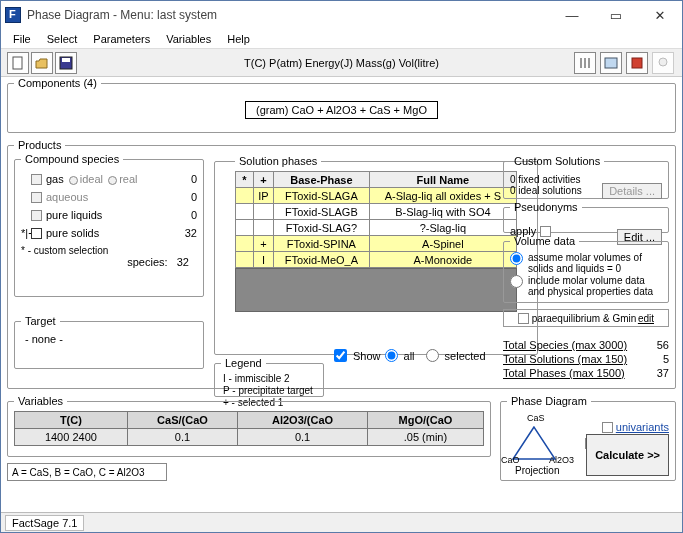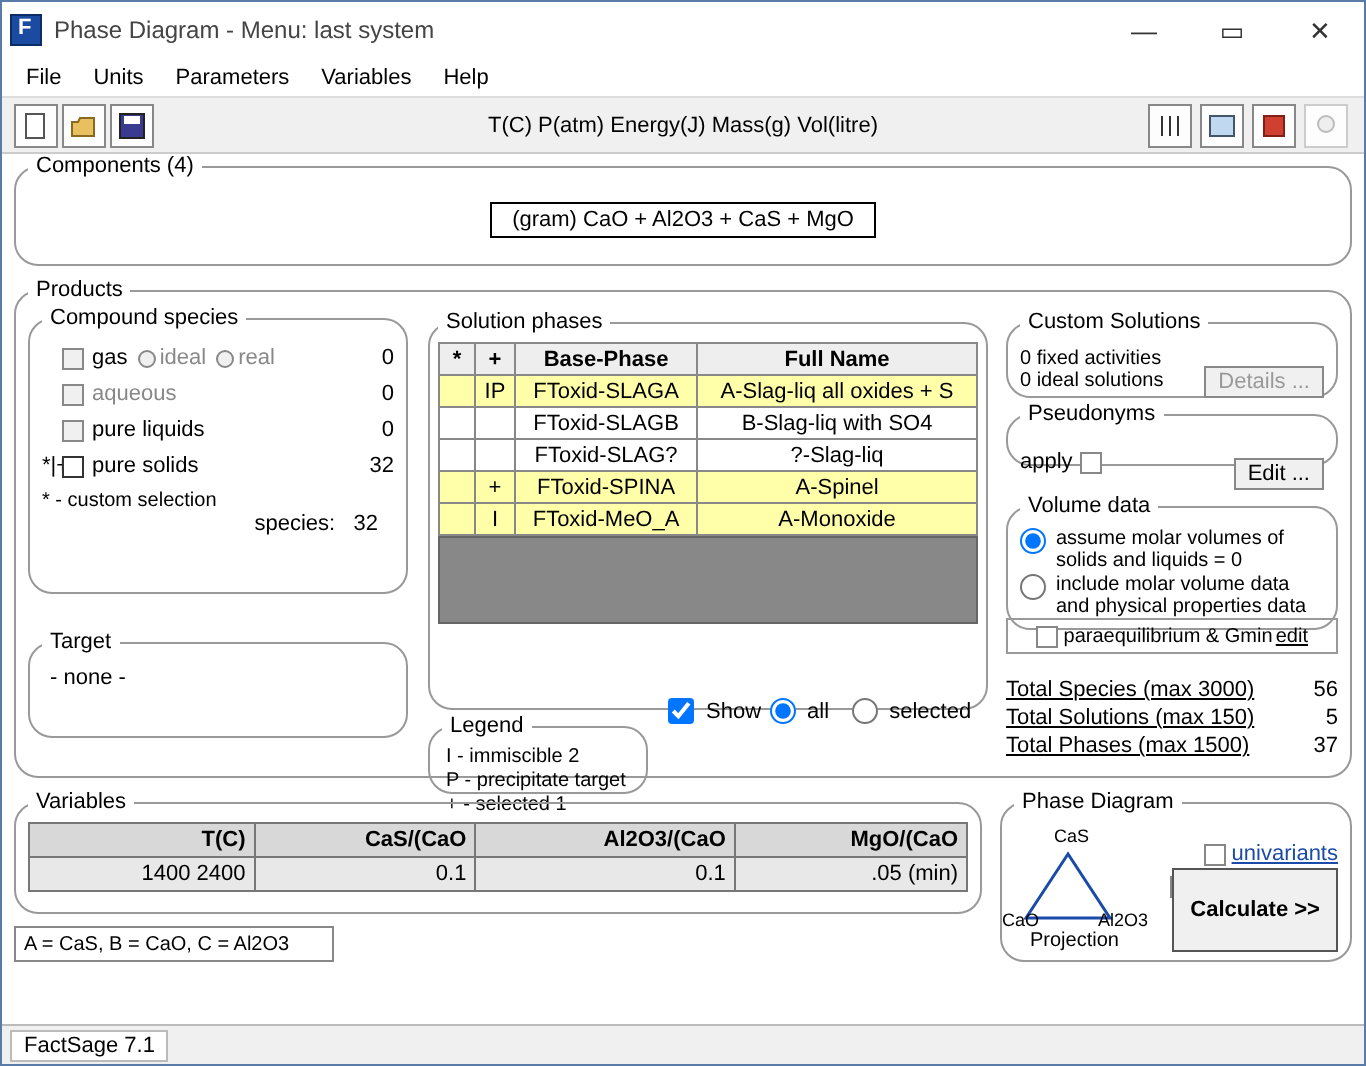--- a/index.html
+++ b/index.html
@@ -71,21 +71,21 @@
     pointer-events:none;
   }
   .toolbar .right-tools { margin-left:auto; display:flex; gap:2px; }
   
   .content {
     position:absolute;
     top:76px; left:6px; right:6px; bottom:22px;
   }
   fieldset {
     border:1px solid #999;
-    border-radius:12px;
+    border-radius:2px;
     margin:0;
     padding:4px 6px 6px 6px;
     font-size:11px;
   }
   legend { padding:0 4px; }
   
   .components-box {
     position:absolute; left:0; top:0; right:0; height:56px;
   }
   .components-inner {
@@ -125,22 +125,22 @@
   }
   .target-inner { padding:2px 4px; }
   .estimate-row { margin-top:2px; color:#888; }
   .est-input {
     display:inline-block; background:#ddd; border:1px solid #999;
     width:38px; padding:1px 3px; color:#666;
   }
 
   
   .solution-box {
-    position:absolute; left:206px; top:4px; width:280px; height:200px;
-    padding:4px 4px;
+    position:absolute; left:206px; top:4px; width:324px; height:200px;
+    padding:4px 20px;
   }
   .sp-table {
     width:100%; border-collapse:collapse; border:1px solid #888;
     background:#fff;
   }
   .sp-table th, .sp-table td {
     border:1px solid #888; padding:1px 3px; font-size:11px;
     text-align:center; height:16px;
   }
   .sp-table th { background:#eee; font-weight:bold; }
@@ -180,21 +180,21 @@
   .btn {
     border:1px solid #888; background:#f0f0f0; padding:1px 6px;
     font-size:11px;
     margin-top:12px;
   }
   .btn.disabled { color:#999; }
   .pseudo-box {
     position:absolute; right:6px; top:50px; width:166px; height:32px;
   }
   .volume-box {
-    position:absolute; right:6px; top:84px; width:166px; height:68px;margin-top:12px;
+    position:absolute; right:6px; top:84px; width:166px; height:68px;
   }
   .vol-row { display:flex; align-items:flex-start; gap:3px; margin:1px 0; line-height:11px; }
   .paraeq {
     position:absolute; right:6px; top:158px; width:166px; height:18px;
     display:flex; align-items:center; border:1px solid #999; padding:0 14px;
     font-size:10px;
   }
   .paraeq .edit-link { margin-left:auto; text-decoration:underline; color:#000; }
   .totals {
     position:absolute; right:6px; top:186px; width:166px;
@@ -204,21 +204,21 @@
   .totals-row .label { text-decoration:underline; }
 
   
   .variables-box {
     position:absolute; left:0; top:318px; width:484px; height:62px;
   }
   .var-table {
     width:100%; border-collapse:collapse;
   }
   .var-table th, .var-table td {
-    border:1px solid #777; padding:2px 4px; text-align:right;
+    border:1px solid #777; padding:2px 4px; text-align:center;
     background:#d8d8d8; height:15px;
   }
   .var-table td { background:#e8e8e8; }
   .abc-box {
     position:absolute; left:0; top:386px; width:160px; height:18px;
     border:1px solid #888; padding:1px 4px; font-size:10px;
     display:flex; align-items:center;
   }
 
   
@@ -258,21 +258,21 @@
   <div class="title">Phase Diagram - Menu: last system</div>
   <div class="winbtns">
     <div class="winbtn">—</div>
     <div class="winbtn">▭</div>
     <div class="winbtn close">✕</div>
   </div>
 </div>
 
 <div class="menubar">
   <div class="menuitem">File</div>
-  <div class="menuitem">Units</div>
+  <div class="menuitem">Select</div>
   <div class="menuitem">Parameters</div>
   <div class="menuitem">Variables</div>
   <div class="menuitem">Help</div>
 </div>
 
 <div class="toolbar">
   <div class="toolbtn">
     <svg width="14" height="14">
         <rect x="2" y="1" width="9" height="12" fill="#fff" stroke="#555"></rect>
       </svg>

